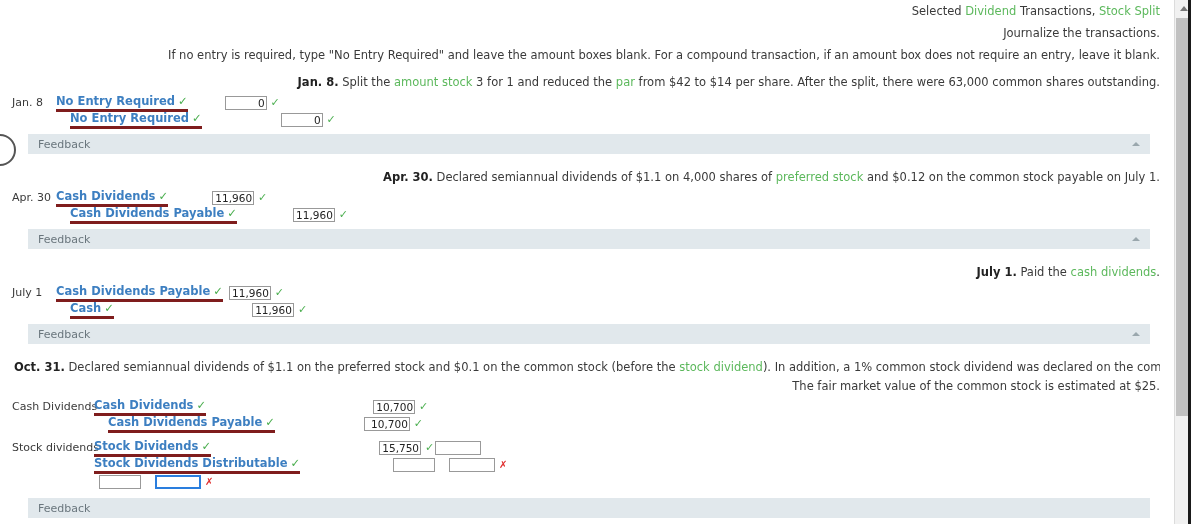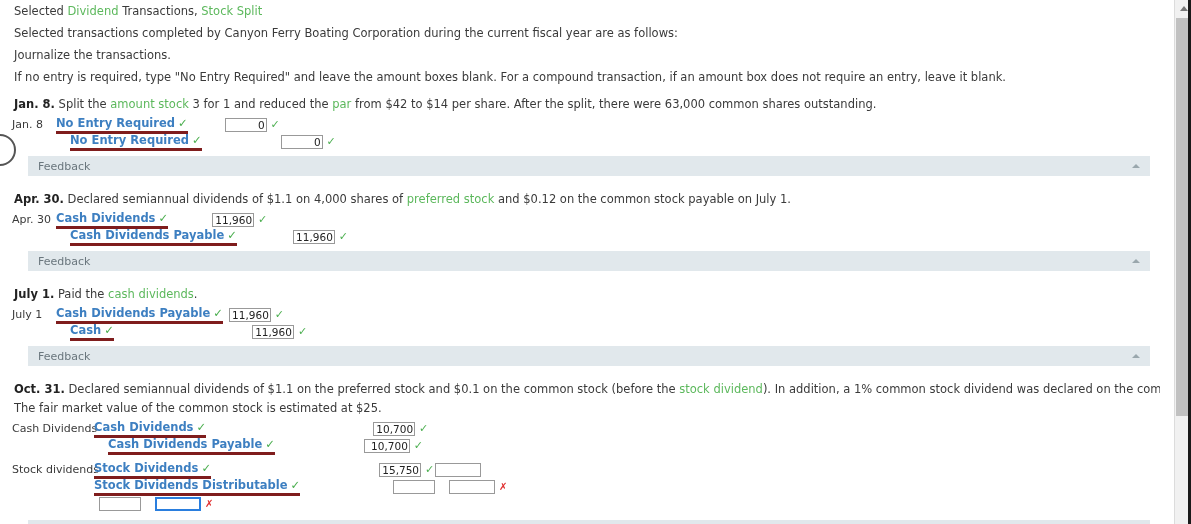--- a/index.html
+++ b/index.html
@@ -35,20 +35,21 @@
   }
 
   
   .para {
     margin: 0;
     padding: 0 0 0 14px;
     line-height: 22px;
     color: #3a3a3a;
     font-size: 11.5px;
     white-space: nowrap;
+    text-align: right;
   }
   .glossary {
     color: #5cb85c;
     cursor: pointer;
   }
   .req-bold { font-weight: bold; color: #222; }
 
   
   .journal {
     padding-left: 12px;
@@ -194,21 +195,20 @@
 <body>
 
 <div class="page">
 
   <div class="content">
 
     <p class="para">
       <span>Selected </span><span class="glossary">Dividend</span><span> Transactions, </span><span class="glossary">Stock Split</span>
     </p>
 
-    <p class="para">Selected transactions completed by Canyon Ferry Boating Corporation during the current fiscal year are as follows:</p>
     <p class="para">Journalize the transactions.</p>
     <p class="para">If no entry is required, type "No Entry Required" and leave the amount boxes blank. For a compound transaction, if an amount box does not require an entry, leave it blank.</p>
 
     <p class="para" style="margin-top:5px;">
       <span class="req-bold">Jan. 8.</span><span>  Split the </span><span class="glossary">amount stock</span><span> 3 for 1 and reduced the </span><span class="glossary">par</span><span> from $42 to $14 per share. After the split, there were 63,000 common shares outstanding.</span>
     </p>
 
     <div class="journal">
       <div class="jrow">
         <span class="jdate">Jan. 8</span>

